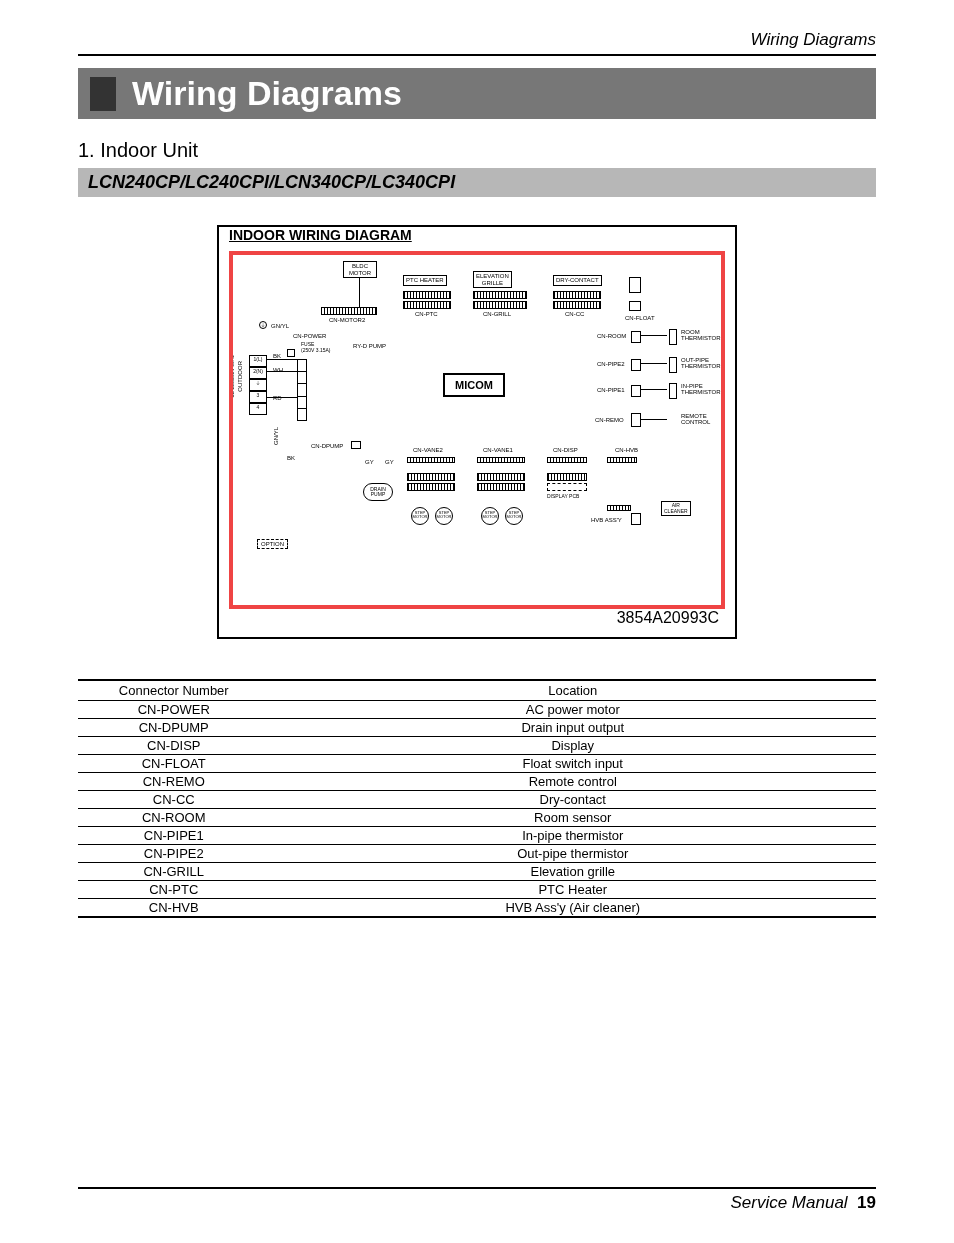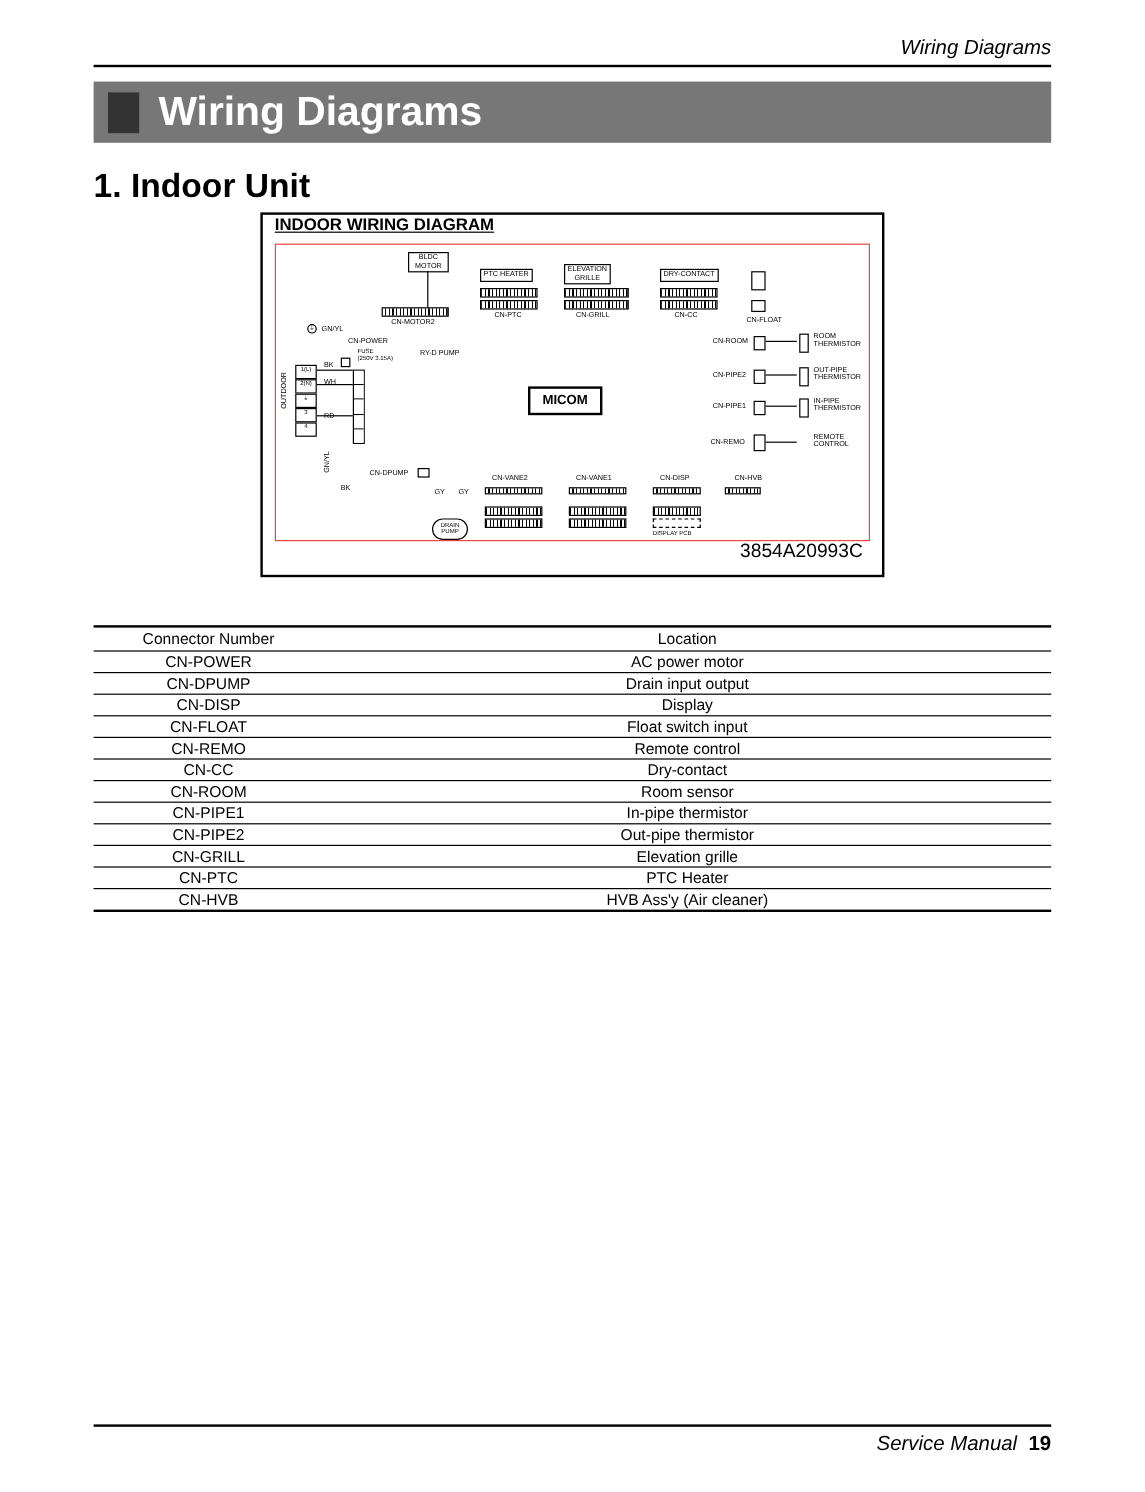--- a/index.html
+++ b/index.html
@@ -31,22 +31,22 @@
     display: flex;
     align-items: center;
   }
   .title-bar .block {
     width: 26px;
     height: 34px;
     background: #333;
     margin-right: 16px;
   }
   .section-num {
-    font-weight: bold;
-    font-size: 28px;
+    font-weight: normal;
+    font-size: 20px;
     margin-top: 20px;
     margin-bottom: 6px;
   }
   .model-bar {
     background: #b7b7b7;
     font-style: italic;
     font-weight: bold;
     font-size: 18px;
     padding: 4px 10px;
     margin-bottom: 28px;
@@ -59,22 +59,22 @@
     padding: 0 10px 10px 10px;
   }
   .diagram-title {
     font-weight: bold;
     font-size: 14px;
     text-decoration: underline;
     margin-bottom: 8px;
   }
   .schematic {
     position: relative;
-    height: 248px;
-    border: 1px solid #ef4444;
+    height: 358px;
+    border: 4px solid #ef4444;
     font-size: 6px;
     overflow: hidden;
   }
   .sch-box {
     position: absolute;
     border: 1px solid #000;
     background: #fff;
     text-align: center;
     padding: 1px 2px;
     line-height: 1.1;
@@ -140,20 +140,21 @@
 
 <div class="page">
   <div class="running-head">Wiring Diagrams</div>
 
   <div class="title-bar">
     <div class="block"></div>
     <span>Wiring Diagrams</span>
   </div>
 
   <div class="section-num">1. Indoor Unit</div>
+  <div class="model-bar">LCN240CP/LC240CPI/LCN340CP/LC340CPI</div>
 
   <div class="diagram-frame">
     <div class="diagram-title">INDOOR WIRING DIAGRAM</div>
 
     <div class="schematic">
 
       <div class="sch-box" style="left:110px; top:6px; width:34px; white-space:pre;">BLDC
 MOTOR</div>
       <div class="sch-box" style="left:170px; top:20px;">PTC HEATER</div>
       <div class="sch-box" style="left:240px; top:16px; white-space:pre;">ELEVATION

